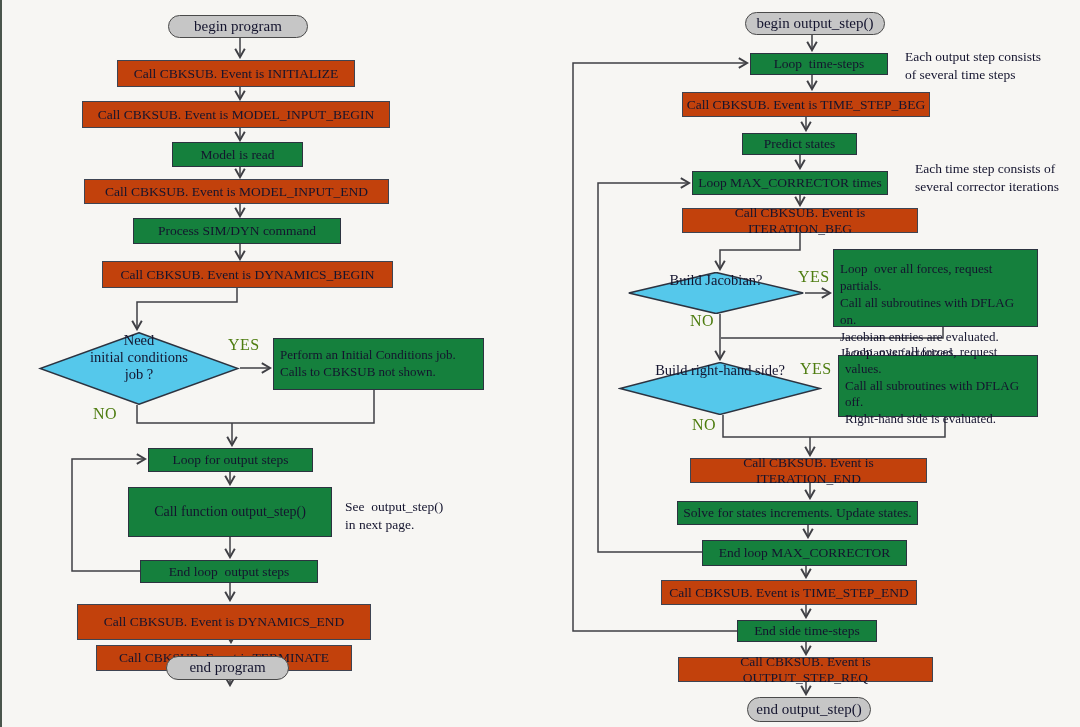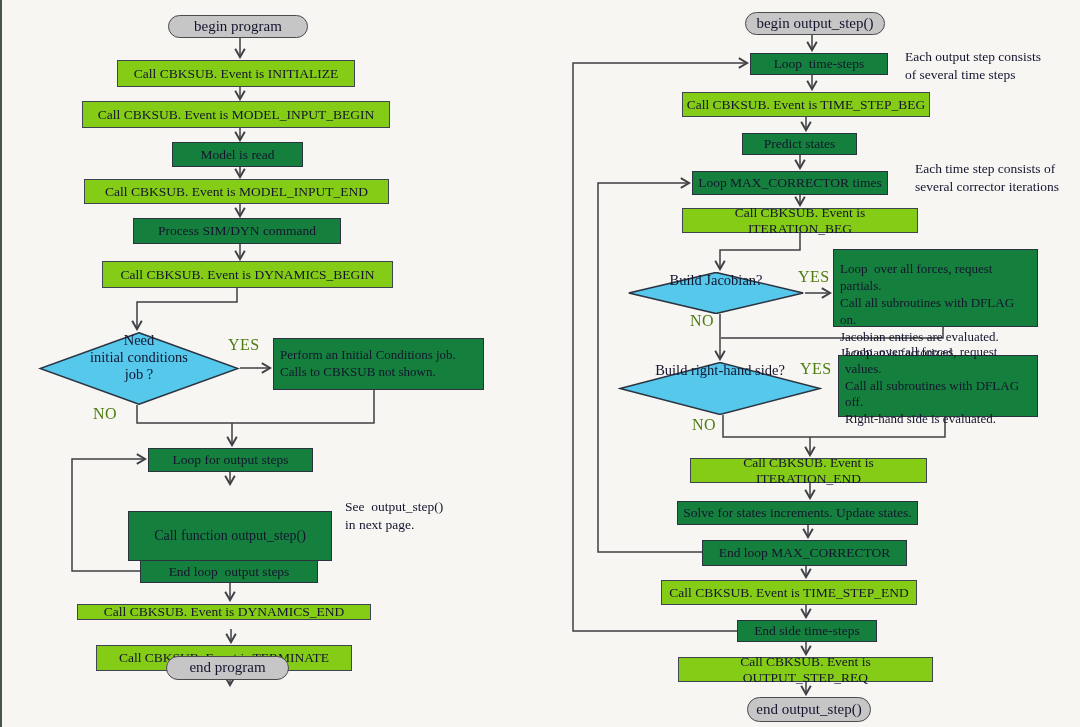--- a/index.html
+++ b/index.html
@@ -14,24 +14,24 @@
   .edge-strip{position:absolute;left:0;top:0;width:2px;height:727px;background:#4a554c;}
   svg.connectors{position:absolute;left:0;top:0;z-index:1;}
   .node{
     position:absolute;z-index:2;
     display:flex;align-items:center;justify-content:center;
     text-align:center;
     font-size:13.5px;line-height:1.15;
     white-space:pre-wrap;
     box-sizing:border-box;
   }
-  .call{background:#84cc16;border:1.5px solid #3e4452;}
+  .call{background:#c2410c;border:1.5px solid #3e4452;}
   .process{background:#15803d;border:1.5px solid #2c3340;}
   .terminator{background:#c6c6c6;border:1.8px solid #4a4a4a;border-radius:13px;font-size:15px;}
-  .bigbox{font-size:14px;margin-top:24px;}
+  .bigbox{font-size:14px;}
   .ml{justify-content:flex-start;text-align:left;padding:11px 6px;align-items:flex-start;line-height:1.3;font-size:13px;}
   .note{
     position:absolute;z-index:2;
     font-size:13.5px;line-height:1.3;text-align:left;
     white-space:pre-wrap;color:#14142e;
   }
   .yn{
     position:absolute;z-index:3;
     font-size:16px;font-weight:bold;font-weight:normal;
     color:#4d7c0f;letter-spacing:0.5px;
@@ -130,21 +130,21 @@
 
   <div class="node process" style="left:148px;top:448px;width:165px;height:24px">Loop for output steps</div>
 
   <div class="node process bigbox" style="left:128px;top:487px;width:204px;height:50px">Call function output_step()</div>
 
   <div class="note" style="left:345px;top:498px;width:130px">See  output_step()
 in next page.</div>
 
   <div class="node process" style="left:140px;top:560px;width:178px;height:23px">End loop  output steps</div>
 
-  <div class="node call" style="left:77px;top:604px;width:294px;height:16px">Call CBKSUB. Event is DYNAMICS_END</div>
+  <div class="node call" style="left:77px;top:604px;width:294px;height:36px">Call CBKSUB. Event is DYNAMICS_END</div>
 
   <div class="node call" style="left:96px;top:645px;width:256px;height:26px">Call CBKSUB. Event is TERMINATE</div>
 
   <div class="node terminator" style="left:166px;top:656px;width:123px;height:24px">end program</div>
 
   <div class="node terminator" style="left:745px;top:12px;width:140px;height:23px">begin output_step()</div>
 
   <div class="node process" style="left:750px;top:53px;width:138px;height:22px">Loop  time-steps</div>
 
   <div class="note" style="left:905px;top:48px;width:170px">Each output step consists

